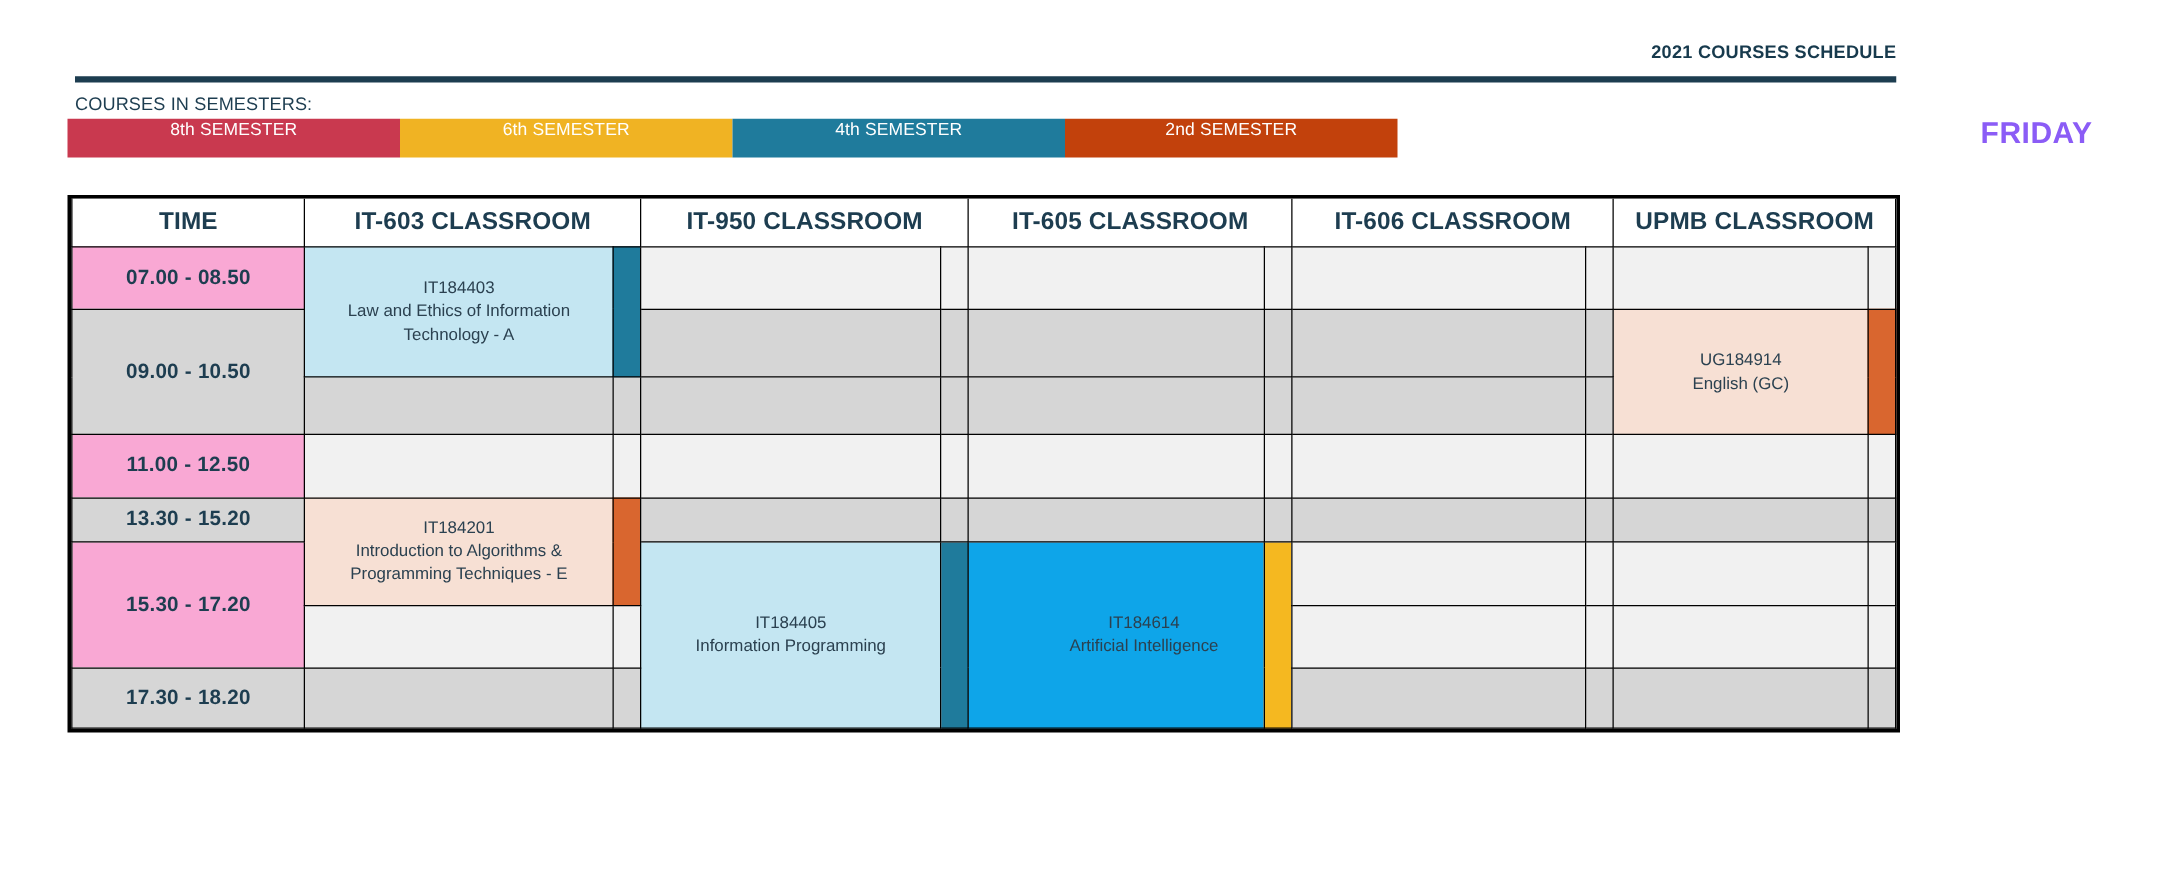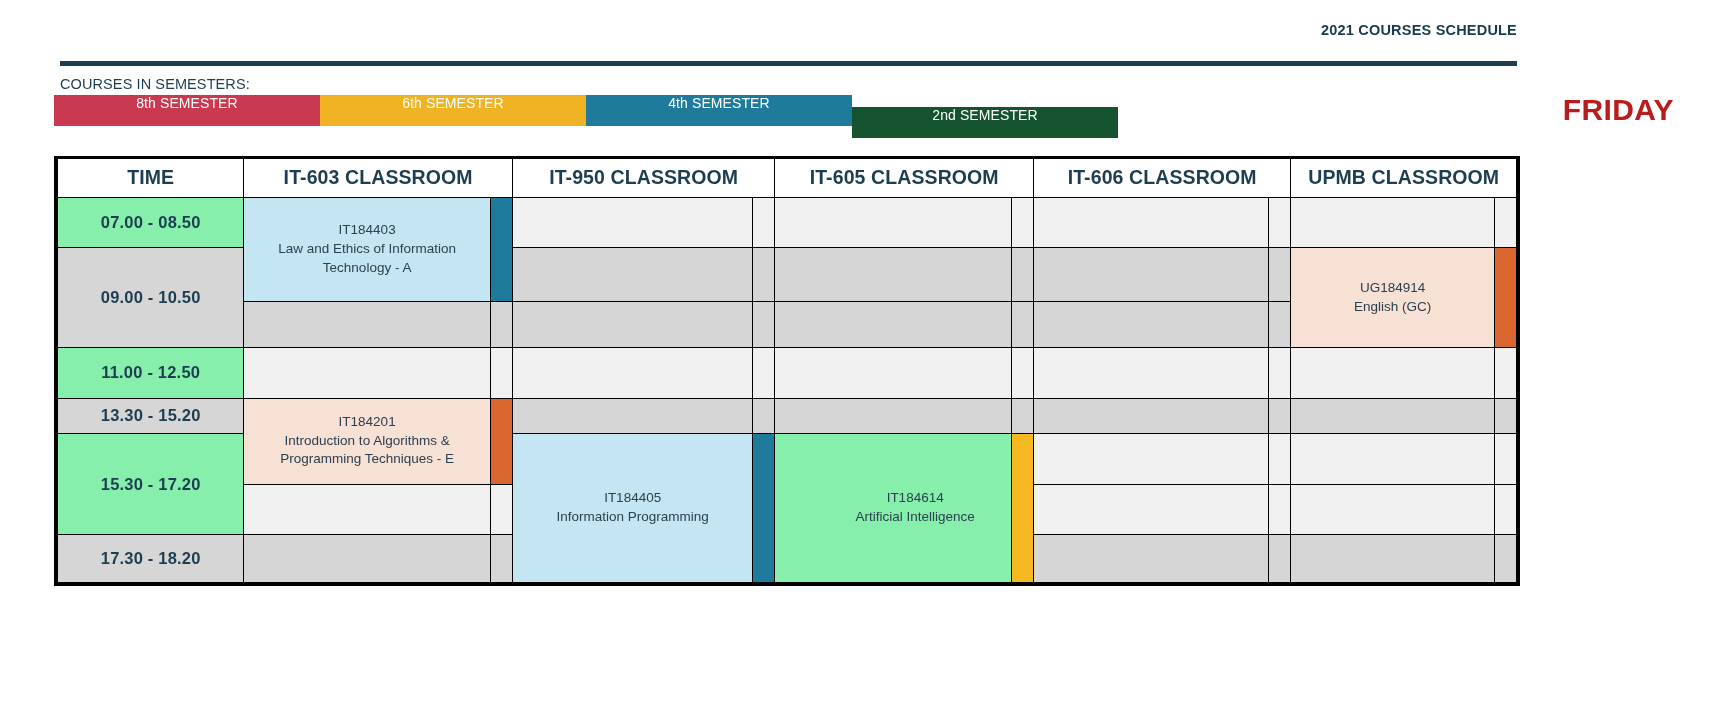--- a/index.html
+++ b/index.html
@@ -20,21 +20,21 @@
   }
   .dept-title {
     position: absolute; left: 0; top: -2px;
     font-size: 35px;
     font-weight: 700;
     color: #173a4d;
     letter-spacing: -0.4px;
     white-space: nowrap;
   }
   .year-label {
-    position: absolute; right: 0; top: 8px;
+    position: absolute; right: 0; top: 20px;
     font-size: 14.5px;
     font-weight: 700;
     color: #173a4d;
     letter-spacing: 0.2px;
     white-space: nowrap;
   }
   .header-rule {
     position: absolute;
     left: 60px; top: 61px; width: 1457px; height: 5px;
     background: #1d3d50;
@@ -61,23 +61,23 @@
     display: flex;
     align-items: flex-start;
     justify-content: center;
     color: #ffffff;
     font-size: 14px;
     letter-spacing: 0.1px;
   }
   .day-label {
     position: absolute;
     right: 60px; top: 93px;
-    font-size: 30px;
-    font-weight: 700;
-    color: #b91c1c;
+    font-size: 24px;
+    font-weight: 700;
+    color: #8b5cf6;
     letter-spacing: 0.4px;
   }
 
   
   .grid-wrap {
     position: absolute;
     left: 54px; top: 156px;
     width: 1466px; height: 430px;
     border: 3px solid #000000;
     background: #ffffff;
@@ -107,35 +107,35 @@
     border-top: none;
   }
 
   
   td.time-cell {
     font-size: 16.5px;
     font-weight: 700;
     color: #1d3d50;
     letter-spacing: 0.2px;
   }
-  td.time-cell.shade-a { background: #86efac; }
+  td.time-cell.shade-a { background: #f9a8d4; }
   td.time-cell.shade-b { background: #d6d6d6; }
 
   
   td.slot {
     font-size: 13.5px;
     color: #2b4150;
     line-height: 1.38;
   }
   td.slot.empty-light  { background: #f1f1f1; }
   td.slot.empty-dark   { background: #d6d6d6; }
 
   td.slot.course-blue   { background: #c4e6f2; }
   td.slot.course-peach  { background: #f7e0d4; }
-  td.slot.course-cream  { background: #86efac; padding-left: 44px; }
+  td.slot.course-cream  { background: #0ea5e9; padding-left: 44px; }
 
   
   td.accent {
     width: 22px;
     border-left: 1.6px solid #000000;
     border-right: 1.6px solid #000000;
   }
   td.accent.a-light { background: #f1f1f1; }
   td.accent.a-dark  { background: #d6d6d6; }
   td.accent.a-teal   { background: #1f7b9c; }
@@ -160,21 +160,21 @@
   <div class="legend-bar">
     <div class="legend-seg" style="background: rgb(201, 57, 79);">
       <span>8th SEMESTER</span>
     </div>
     <div class="legend-seg" style="background: rgb(240, 179, 35);">
       <span>6th SEMESTER</span>
     </div>
     <div class="legend-seg" style="background: rgb(31, 123, 156);">
       <span>4th SEMESTER</span>
     </div>
-    <div class="legend-seg" style="background: #14532d; margin-top: 12px;">
+    <div class="legend-seg" style="background: #c2410c;">
       <span>2nd SEMESTER</span>
     </div>
   </div>
 
   <div class="day-label">FRIDAY</div>
 
   <div class="grid-wrap">
     <table class="sched">
       <colgroup>
         <col style="width:186px">

